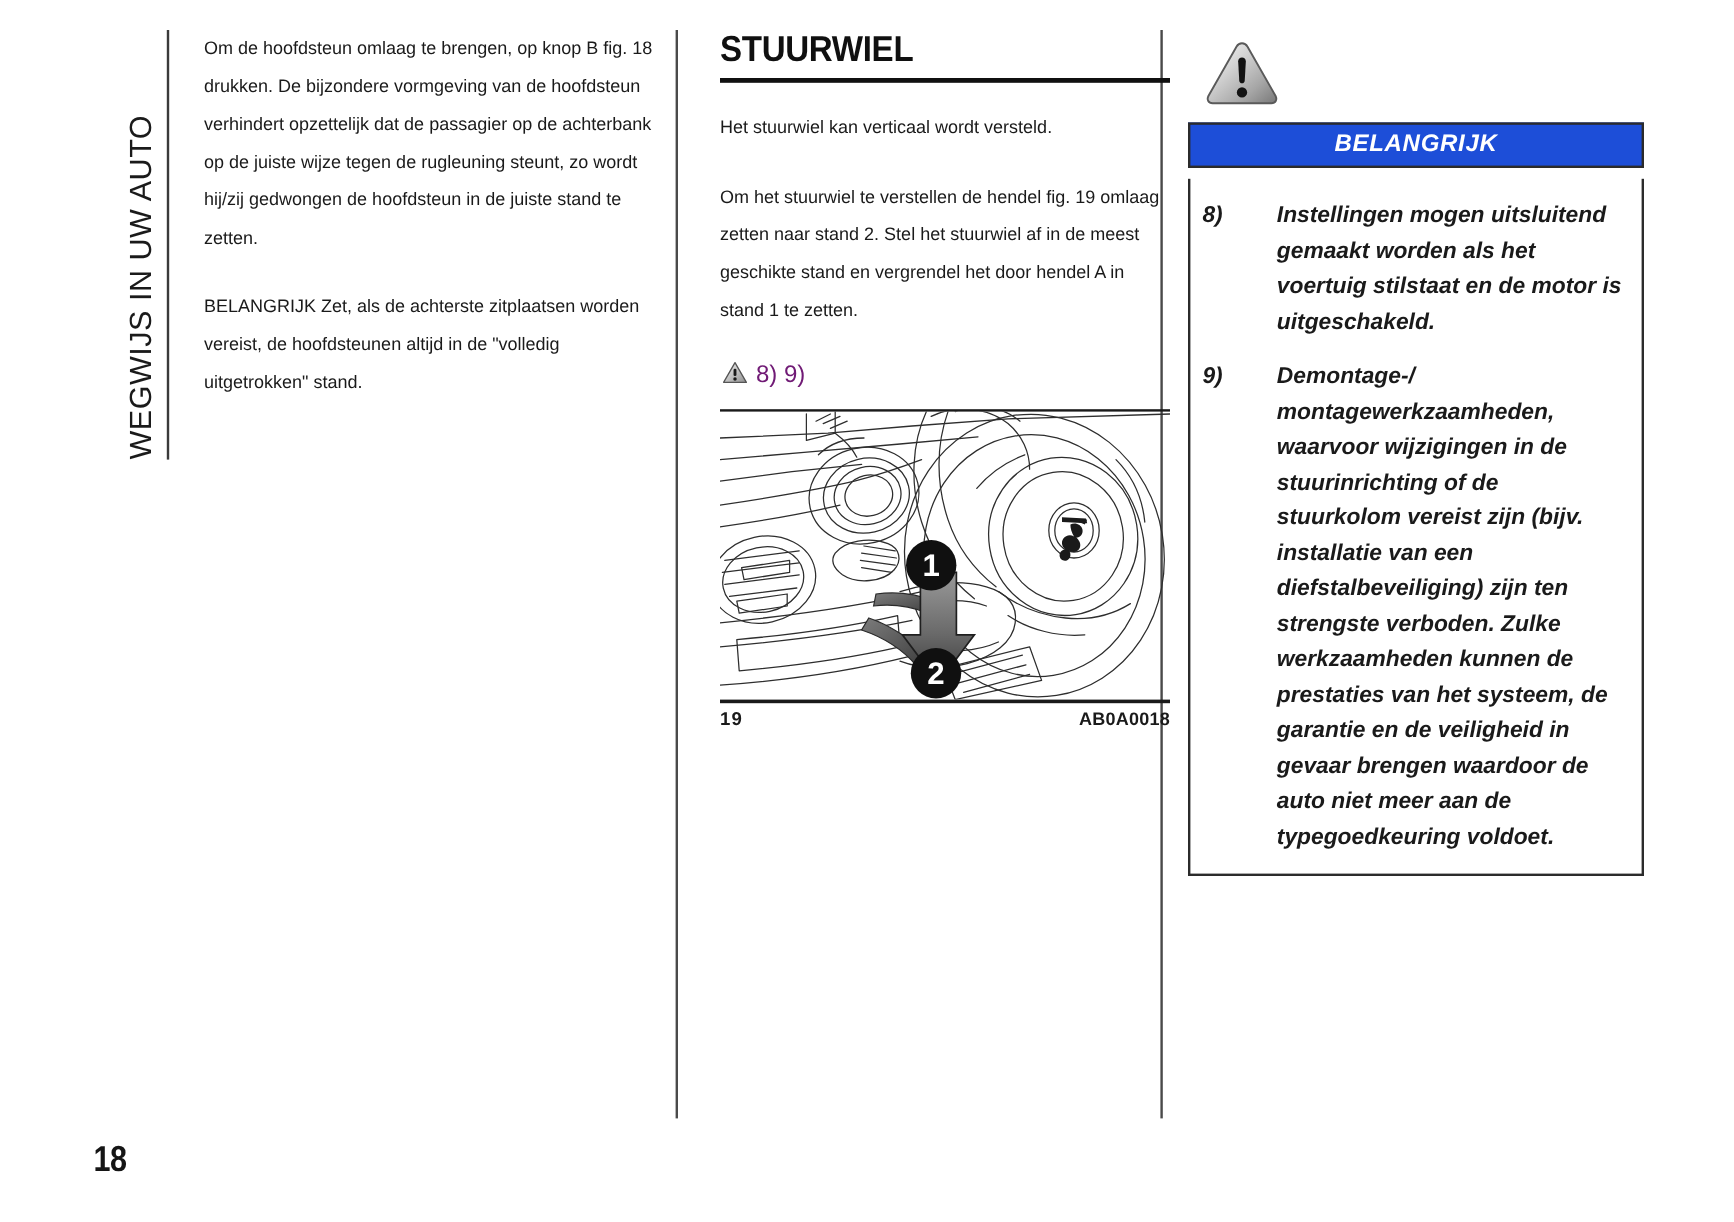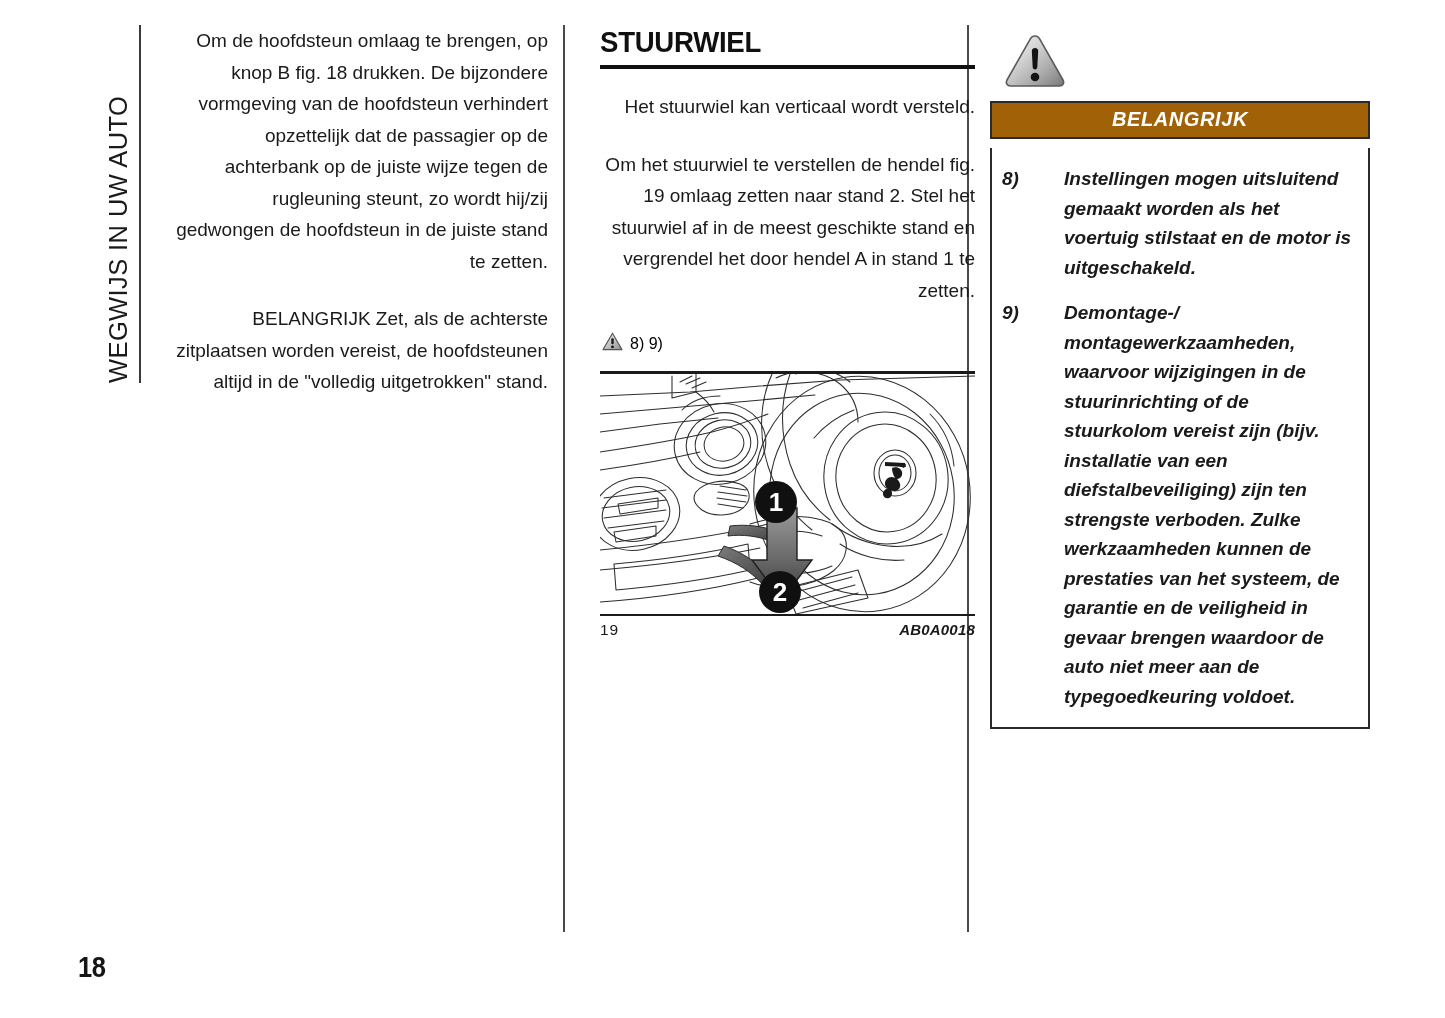--- a/index.html
+++ b/index.html
@@ -59,25 +59,25 @@
     width: 2px;
     background: #4a4a4a;
     top: 25px;
     height: 907px;
   }
   #divider-1 { left: 563px; }
   #divider-2 { left: 967px; }
 
   
   .body-par {
-    font-size: 19px;
+    font-size: 15px;
     line-height: 31.5px;
     color: #1a1a1a;
     margin: 0 0 26px 0;
-    text-align: right;
+    text-align: left;
   }
 
   
   .sect-head {
     font-size: 30px;
     font-weight: bold;
     letter-spacing: -0.3px;
     transform: scaleX(0.92);
     transform-origin: left center;
     margin: 0;
@@ -92,47 +92,47 @@
   }
 
   
   .inline-warn {
     display: flex;
     align-items: center;
     gap: 7px;
     margin: 6px 0 16px 2px;
   }
   .inline-warn-text {
-    font-size: 16px;
-    color: #000000;
+    font-size: 20px;
+    color: #701a75;
   }
 
   
   #figure-block { margin-top: 2px; }
   .fig-rule { height: 2.5px; background: #1a1a1a; }
   #fig-canvas {
     width: 375px;
     height: 240px;
     display: block;
   }
   .fig-caption {
     display: flex;
     justify-content: space-between;
     align-items: baseline;
     margin-top: 5px;
     font-size: 15.5px;
   }
-  .fig-num   { font-weight: 400; letter-spacing: 1px; }
-  .fig-code  { font-weight: bold; letter-spacing: 0.2px; font-size: 15px; font-style: italic; }
+  .fig-num   { font-weight: 700; letter-spacing: 1px; }
+  .fig-code  { font-weight: bold; letter-spacing: 0.2px; font-size: 15px; }
 
   
   #warn-icon-big { margin: 8px 0 8px 14px; display:block; }
   #belangrijk-header {
     border: 2.5px solid #2b2b2b;
-    background: #a16207;
+    background: #1d4ed8;
     text-align: center;
     padding: 5px 0 6px 0;
   }
   #belangrijk-title {
     color: #ffffff;
     font-weight: bold;
     font-style: italic;
     font-size: 20px;
     letter-spacing: 0.6px;
   }

